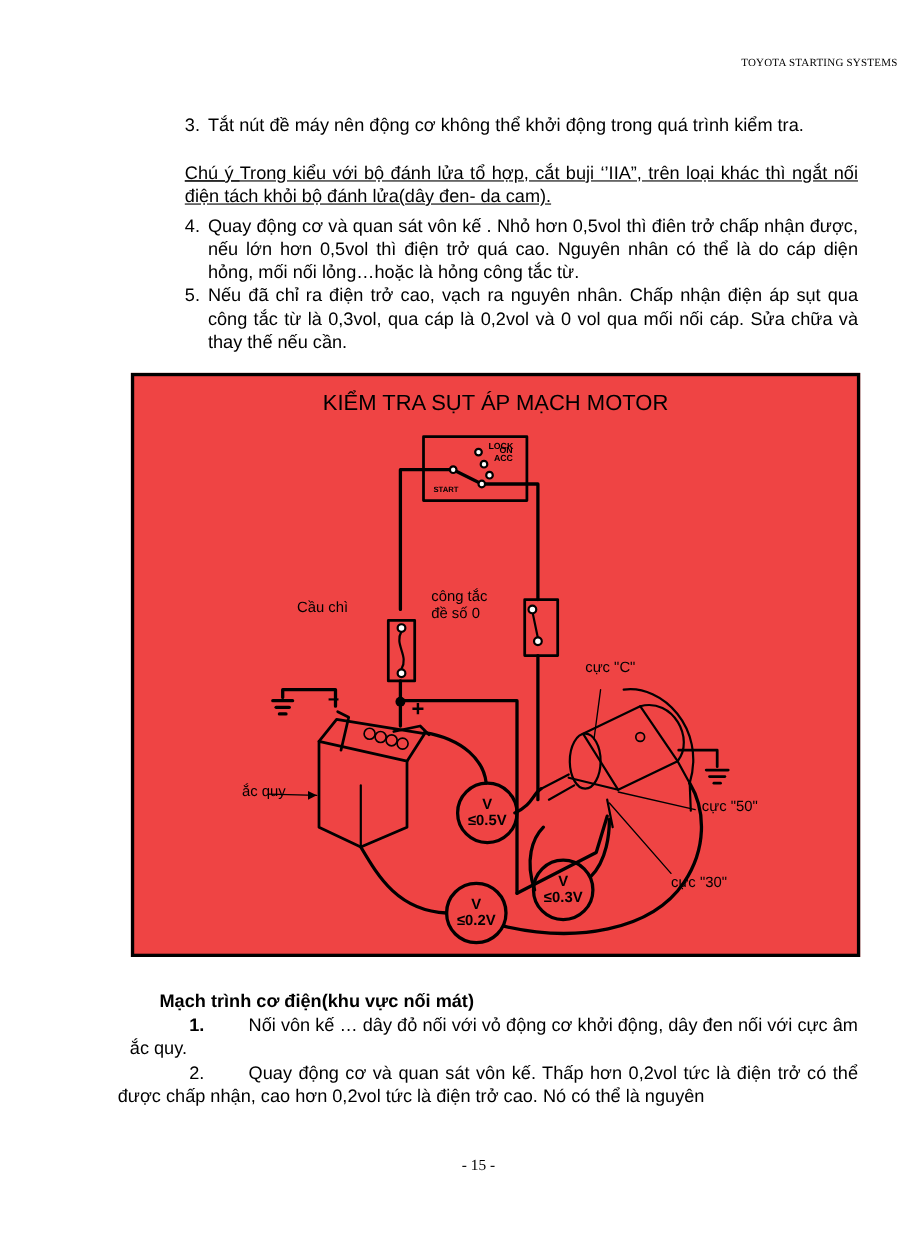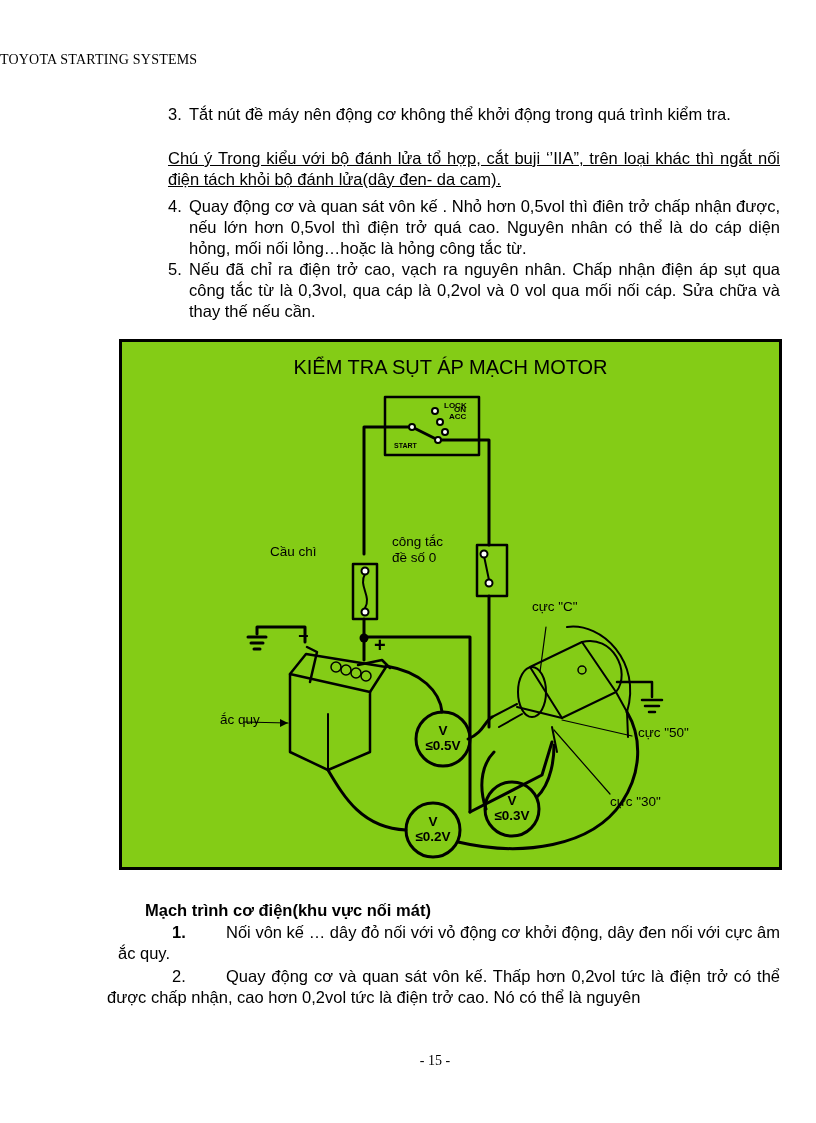--- a/index.html
+++ b/index.html
@@ -1,29 +1,29 @@
 <!DOCTYPE html>
 <html><head>
   <meta charset="utf-8">
   <style>
     html, body { margin: 0; padding: 0; background: #ffffff; }
     body { width: 816px; height: 1123px; position: relative; overflow: hidden; color: #000; }
     .header {
-      position: absolute; top: 52px; left: 0; width: 816px; text-align: left;
-      font-family: "Liberation Serif", serif; font-size: 14px; letter-spacing: 0.2px;
+      position: absolute; top: 52px; left: 0; width: 816px; text-align: right;
+      font-family: "Liberation Serif", serif; font-size: 10px; letter-spacing: 0.2px;
     }
     .body-text { font-family: "Liberation Sans", sans-serif; font-size: 16.5px; line-height: 21px; }
     .block { position: absolute; }
     .item { display: flex; text-align: justify; }
     .item .num { width: 21px; flex: none; }
     .item .txt { flex: 1; text-align: justify; }
     .note-label { text-decoration: underline; }
     .figure {
       position: absolute; left: 119px; top: 339px; width: 663px; height: 531px;
-      box-sizing: border-box; border: 3px solid #000; background: #84cc16;
+      box-sizing: border-box; border: 3px solid #000; background: #ef4444;
     }
     .figure svg { position: absolute; left: 0; top: 0; }
     .fig-title {
       position: absolute; top: 14px; left: 0; width: 100%; text-align: center;
       font-family: "Liberation Sans", sans-serif; font-size: 20px;
     }
     .lbl { font-family: "Liberation Sans", sans-serif; font-size: 13.5px; position: absolute; white-space: nowrap; }
     .heading { font-weight: bold; }
     .para2 { text-align: justify; }
     .page-num {

